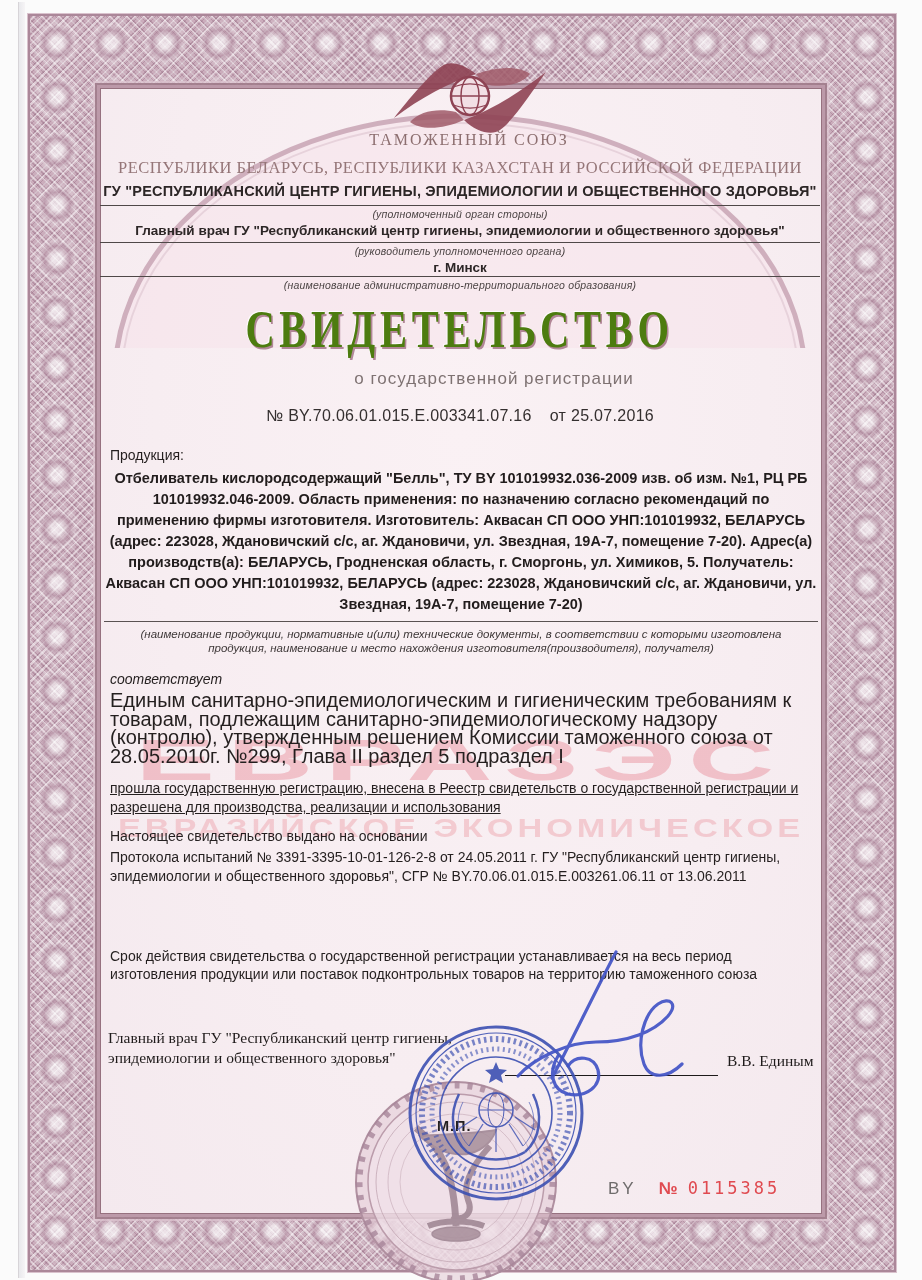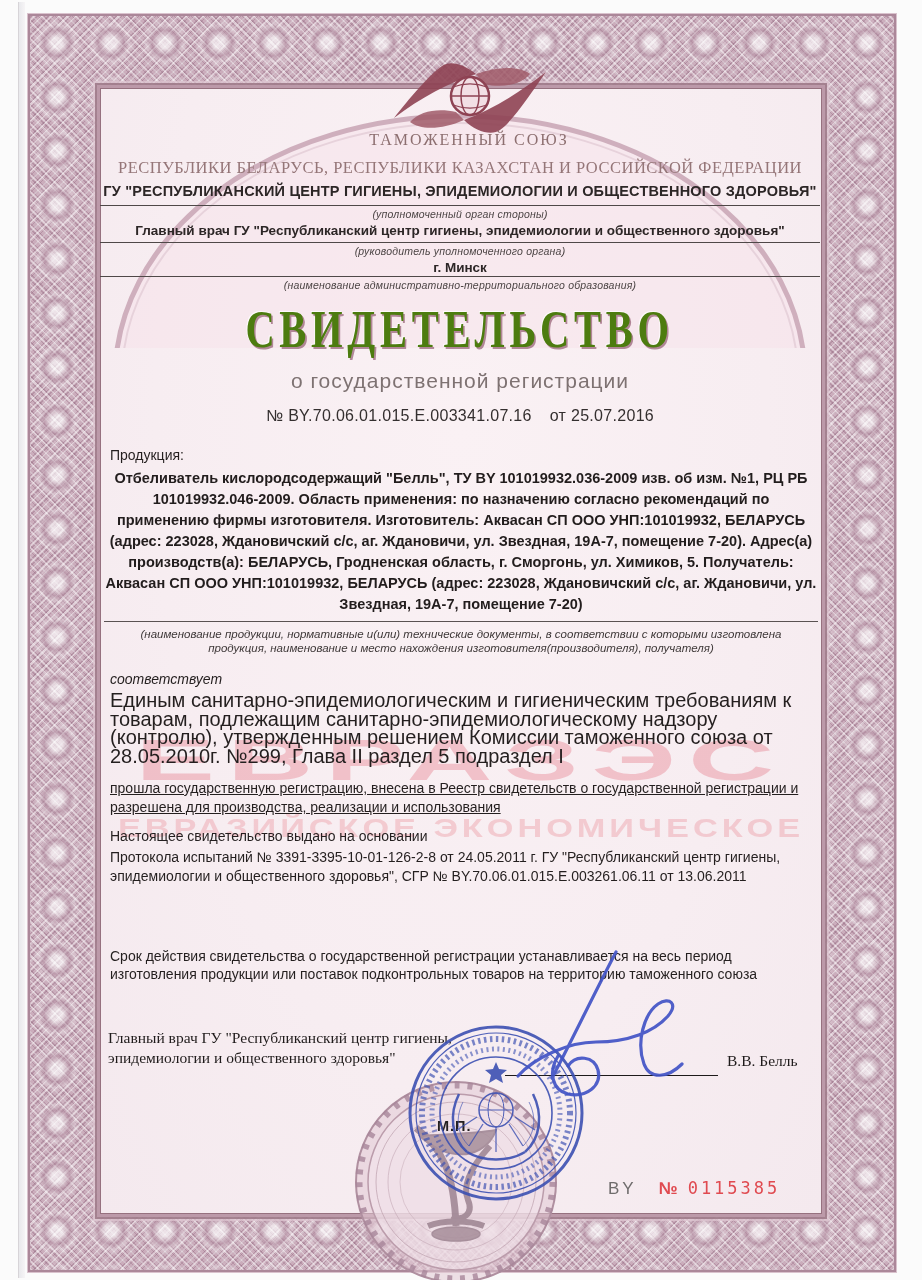--- a/index.html
+++ b/index.html
@@ -66,21 +66,21 @@
   .t-head{top:223px;font-size:13.5px;font-weight:bold;color:#2c2626;}
   .r2{top:242px;} .c2{top:245px;}
   .t-city{top:260px;font-size:13.5px;font-weight:bold;color:#2c2626;}
   .r3{top:276px;} .c3{top:279px;}
 
   .t-title{top:300px;font-family:"Liberation Serif", serif;font-weight:bold;
     font-size:52px;color:#4d7c0f;white-space:nowrap;}
   .t-title .squeeze{display:inline-block;transform:scaleX(.78);transform-origin:center;
     letter-spacing:6px;
     text-shadow:2px 2px 0 rgba(118,53,78,.55), -1px -1px 0 rgba(255,255,255,.75);}
-  .t-subtitle{top:369px;font-size:21px;color:#7e7272;letter-spacing:1px;}
+  .t-subtitle{top:369px;font-size:17px;color:#7e7272;letter-spacing:1px;margin-left:34px;}
   .t-number{top:407px;font-size:16px;color:#342f2f;letter-spacing:.3px;}
   .t-number .gap{display:inline-block;width:18px;}
 
   .t-prodlabel{left:110px;top:447px;font-size:14px;color:#241f1f;}
   .t-product{left:105px;top:468px;width:712px;font-size:14.5px;font-weight:bold;
     color:#221d1d;line-height:21px;text-align:center;}
   .r4{top:621px;left:104px;width:714px;border-top:1px solid #5a5252;}
   .t-prodcap{left:110px;top:627px;width:702px;font-size:11.5px;line-height:14px;
     font-style:italic;color:#3e3838;text-align:center;}
 
@@ -189,21 +189,21 @@
       <path d="M70 60 C96 58, 122 58, 146 54 C140 72, 122 80, 106 78 C94 77, 80 70, 70 60 Z" fill="#a78e9a" stroke-width="2"></path>
       <path d="M140 70 C120 92, 112 110, 118 124 C124 138, 112 146, 102 140" stroke-width="6"></path>
       <path d="M78 150 C92 144, 120 144, 134 150" stroke-width="6"></path>
       <ellipse cx="106" cy="158" rx="24" ry="7" fill="#a78e9a" stroke-width="1.5"></ellipse>
     </g>
   </svg>
 </div>
 
 <div class="abs t-position">Главный врач ГУ "Республиканский центр гигиены, эпидемиологии и общественного здоровья"</div>
 <div class="abs sig-rule"></div>
-<div class="abs t-name">В.В. Белль</div>
+<div class="abs t-name">В.В. Единым</div>
 <div class="abs t-mp">М.П.</div>
 
 <div class="abs" style="left:407px;top:1024px;width:178px;height:178px;opacity:.9;">
   <svg width="178" height="178" viewBox="0 0 178 178">
     <g stroke="#3c50b2" fill="none">
       <circle cx="89" cy="89" r="86" stroke-width="3"></circle>
       <circle cx="89" cy="89" r="80" stroke-width="1.2"></circle>
       <circle cx="89" cy="89" r="56" stroke-width="1.6"></circle>
       <circle cx="89" cy="89" r="74" stroke-width="6" stroke-dasharray="2.5 3.5" opacity=".75"></circle>
       <circle cx="89" cy="89" r="64" stroke-width="5" stroke-dasharray="2 3.5" opacity=".65"></circle>

